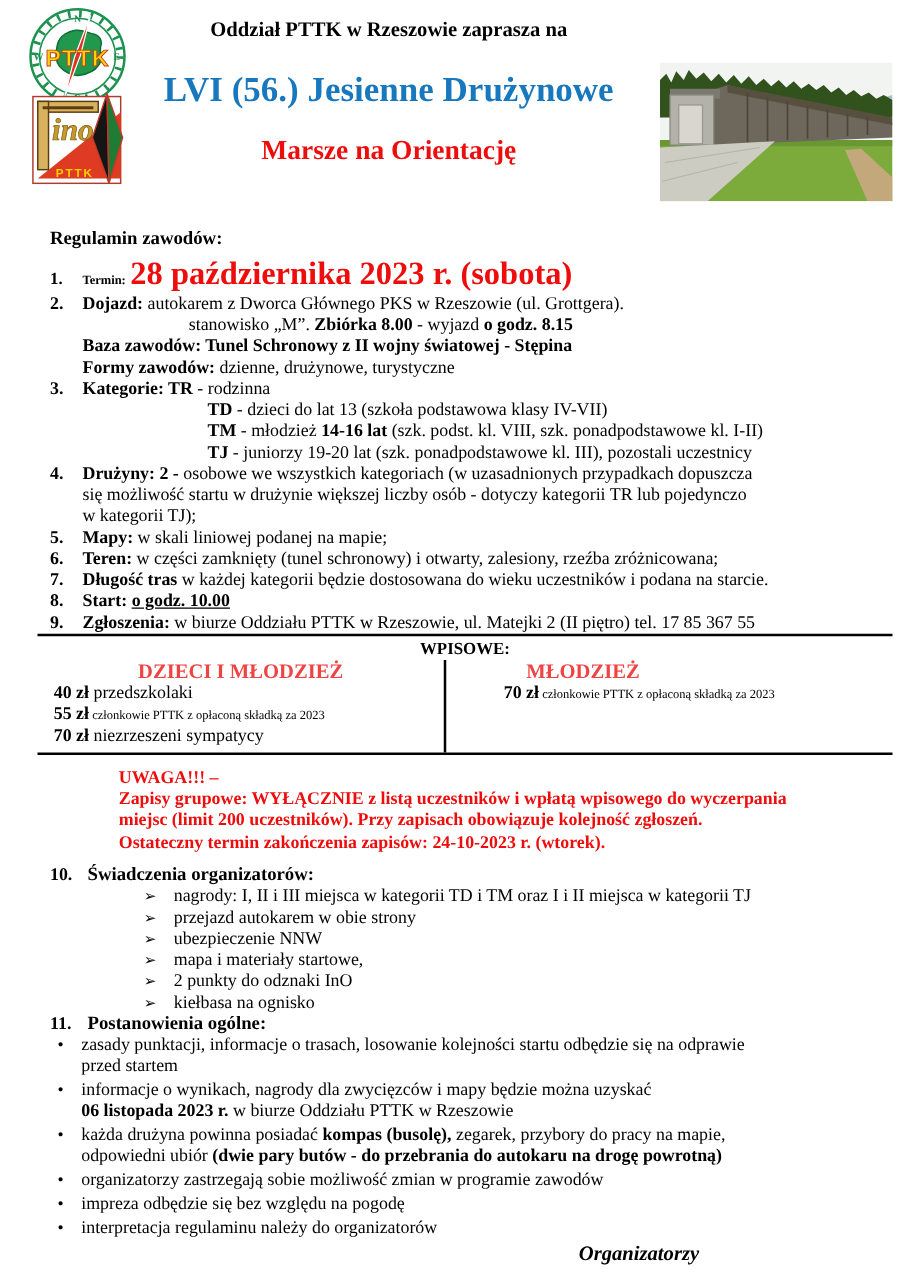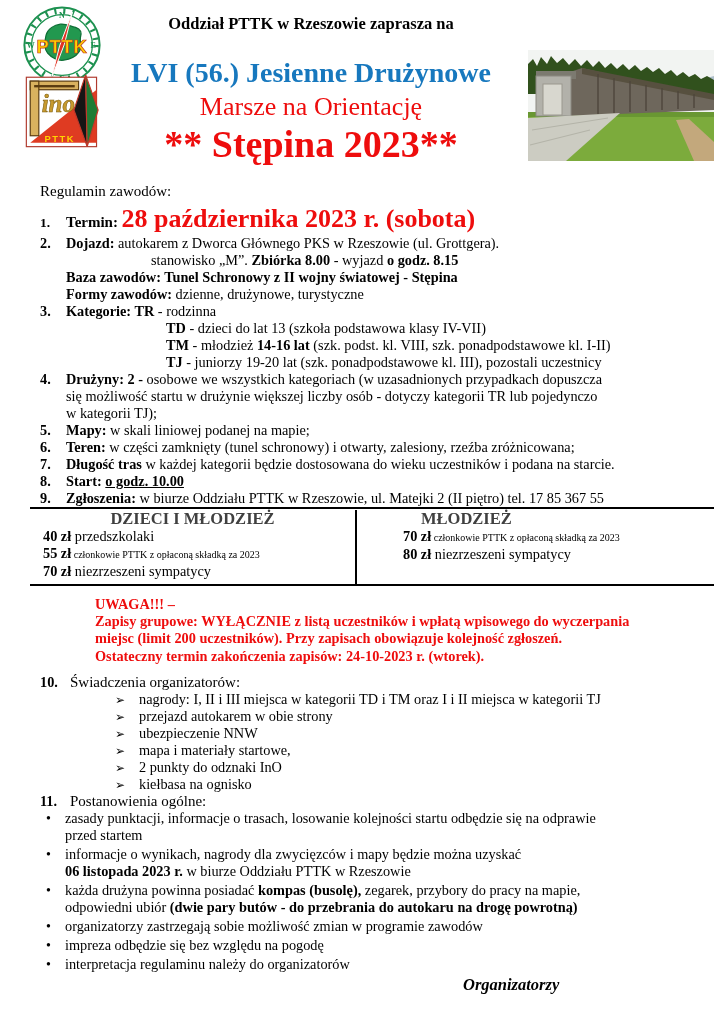--- a/index.html
+++ b/index.html
@@ -8,47 +8,47 @@
     background:#ffffff; overflow:hidden;
     font-family:"Liberation Serif", serif; color:#000; font-size:14.3px;
   }
   
   .logo-pttk { position:absolute; left:22px; top:5px; width:80px; height:80px; }
   .logo-ino  { position:absolute; left:24px; top:71px; width:78px; height:78px; }
   .photo     { position:absolute; left:528px; top:50px; width:186px; height:111px; }
   .header-center { position:absolute; left:100px; top:14px; width:422px; text-align:center; }
   .invite { font-weight:bold; font-size:16.5px; line-height:20px; }
   .title-blue { color:#1778be; font-weight:bold; font-size:28px; line-height:32px; margin-top:23px; }
-  .title-red1 { color:#ee0d0d; font-weight:normal; font-size:26px; line-height:33px; margin-top:1px; }
+  .title-red1 { color:#ee0d0d; font-weight:bold; font-size:22px; line-height:33px; margin-top:14px; }
   .title-red2 { color:#ee0d0d; font-weight:bold; font-size:38px; line-height:40px; margin-top:1px; }
   
   .body { position:absolute; left:40px; top:183px; width:675px; }
   .line { line-height:17px; }
   .nowrap { white-space:nowrap; }
   .b { font-weight:bold; }
   .u { text-decoration:underline; }
   .small { font-size:10px; }
-  .heading { font-weight:normal; font-size:15px; line-height:17px; margin-bottom:2px; }
+  .heading { font-weight:bold; font-size:15px; line-height:17px; margin-bottom:2px; }
   .item { display:flex; align-items:baseline; }
   .num { flex:none; width:26px; font-weight:bold; }
   .num-wide { flex:none; width:30px; font-weight:bold; }
   .cont { flex:1; min-width:0; }
-  .item1-label { font-weight:bold; font-size:15px;text-align:right; }
+  .item1-label { font-weight:bold; font-size:10px;text-align:right; }
   .big-date { color:#ee0d0d; font-weight:bold; font-size:26px; line-height:33px; white-space:nowrap; }
   .ind85 { padding-left:85px; }
   .ind100 { padding-left:100px; }
   .full-block { margin-left:-10px; width:684px; }
   .rule { border-top:2px solid #000; height:0; }
   
   .wpisowe-title { text-align:center; font-weight:bold; font-size:13.5px; line-height:16px; padding-top:2px; }
   .wpisowe-cols { position:relative; display:flex; padding-bottom:4px; }
   .wpisowe-cols .divider { position:absolute; left:325px; top:1px; bottom:0; width:2px; background:#000; }
   .col-left  { width:325px; }
   .col-right { flex:1; padding-left:48px; }
-  .col-hdr { color:#404040; font-weight:bold; font-size:16.5px; line-height:19px; }
+  .col-hdr { color:#ef4444; font-weight:bold; font-size:16.5px; line-height:19px; }
   .col-left .col-hdr { text-align:center; }
   .col-right .col-hdr { padding-left:18px; }
   .col-left .line { padding-left:13px; }
   
   .uwaga { margin:10px 0 9px 55px; color:#ee0d0d; font-weight:bold; }
   .uwaga .line { line-height:17.2px; }
   
   .b10 { display:flex; padding-left:75px; align-items:baseline; }
   .b10 .marker { flex:none; width:24px; font-family:"DejaVu Sans", sans-serif; font-size:12px; }
   .b11 { display:flex; padding-left:6px; align-items:baseline; margin-bottom:2px; }
@@ -116,21 +116,20 @@
           <line x1="2" y1="95" x2="62" y2="80"></line>
       </g>
       <polygon points="148,70 161,69 186,92 186,111 166,111" fill="#c3a87c"></polygon>
     </svg>
   </div>
 
   <div class="header-center">
     <div class="invite">Oddział PTTK w Rzeszowie zaprasza na</div>
     <div class="title-blue">LVI (56.) Jesienne  Drużynowe</div>
     <div class="title-red1">Marsze na Orientację</div>
-    <div class="title-red2">** Stępina 2023**</div>
   </div>
 
   <div class="body">
 
     <div class="heading">Regulamin zawodów:</div>
 
     <div class="item">
       <span class="num" style="font-size:13.5px;">1.</span>
       <div class="cont nowrap">
         <span class="item1-label">Termin:</span>
@@ -193,32 +192,32 @@
     </div>
     <div class="item">
       <span class="num">9.</span>
       <div class="cont">
           <div class="line nowrap"><span class="b">Zgłoszenia:</span><span> w biurze Oddziału PTTK w Rzeszowie, ul. Matejki 2 (II piętro)  tel. 17 85 367 55</span></div>
         </div>
     </div>
 
     <div class="full-block">
       <div class="rule"></div>
+      <div class="wpisowe-title">WPISOWE:</div>
       <div class="wpisowe-cols">
         <div class="divider"></div>
         <div class="col-left">
           <div class="col-hdr">DZIECI I MŁODZIEŻ</div>
           <div class="line nowrap"><span class="b">40 zł</span><span> przedszkolaki</span></div>
           <div class="line nowrap"><span class="b">55 zł</span><span class="small"> członkowie PTTK z opłaconą składką za 2023</span></div>
           <div class="line nowrap"><span class="b">70 zł</span><span> niezrzeszeni sympatycy</span></div>
         </div>
         <div class="col-right">
           <div class="col-hdr">MŁODZIEŻ</div>
           <div class="line nowrap"><span class="b">70 zł</span><span class="small"> członkowie PTTK z opłaconą składką za 2023</span></div>
-          <div class="line nowrap"><span class="b">80 zł</span><span> niezrzeszeni sympatycy</span></div>
         </div>
       </div>
       <div class="rule"></div>
     </div>
 
     <div class="uwaga">
       <div class="line">UWAGA!!! –</div>
       <div class="line nowrap">Zapisy grupowe: WYŁĄCZNIE z listą uczestników i wpłatą wpisowego do  wyczerpania</div>
       <div class="line nowrap">miejsc (limit 200 uczestników). Przy zapisach obowiązuje kolejność zgłoszeń.</div>
       <div class="line nowrap">Ostateczny termin zakończenia zapisów: 24-10-2023 r. (wtorek).</div>

